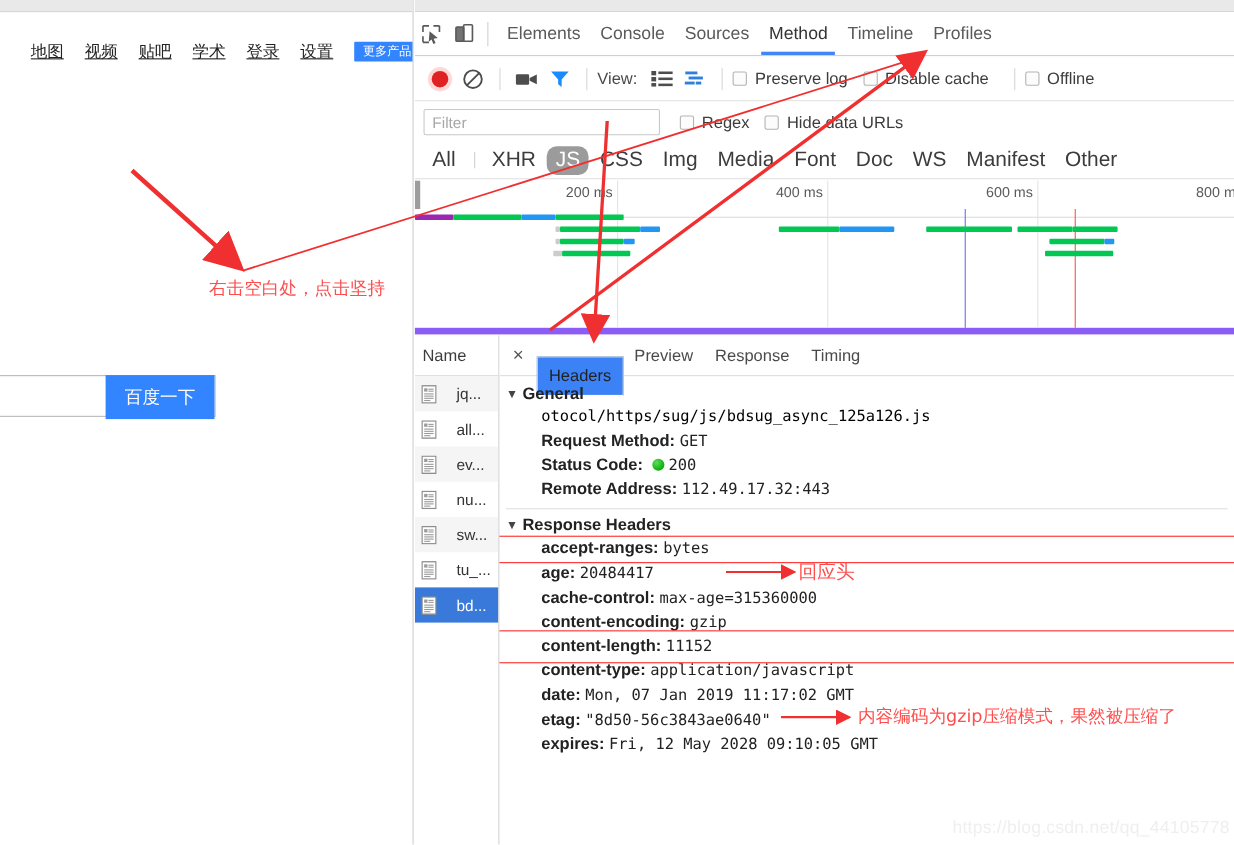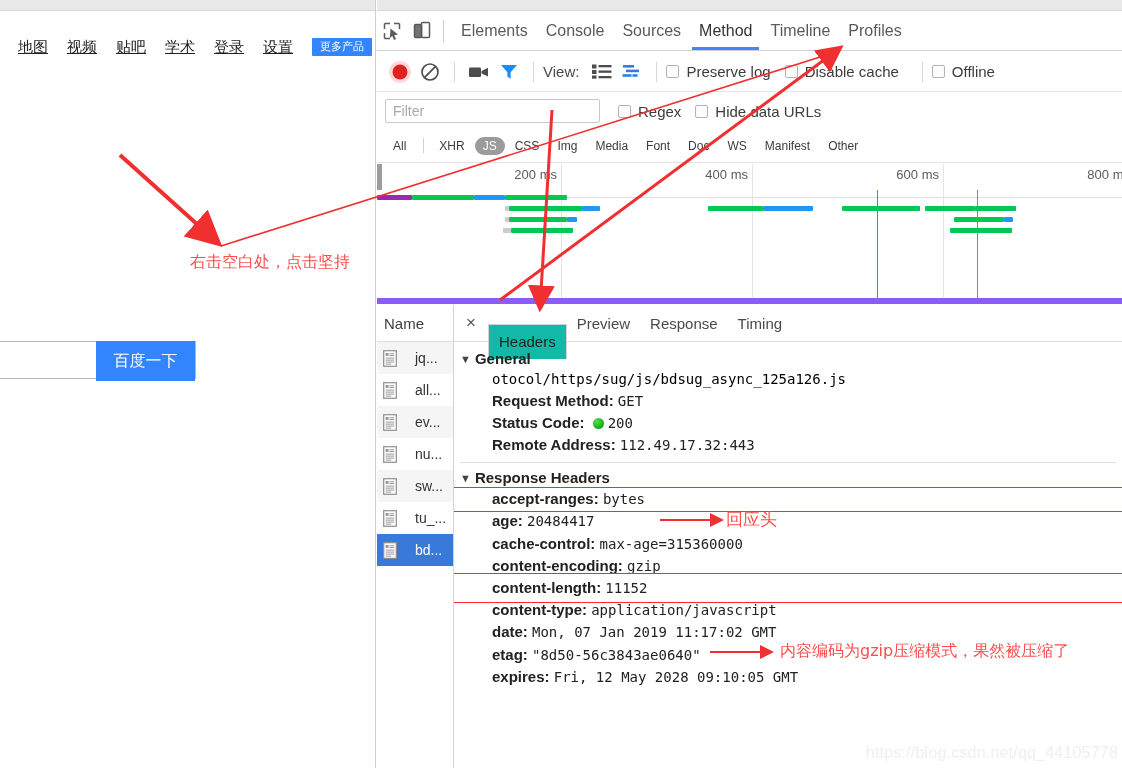--- a/index.html
+++ b/index.html
@@ -15,21 +15,21 @@
   #page-pane {
     position: absolute; left: 0; top: 0; width: 376px; height: 768px;
     background: #ffffff; border-right: 1px solid #cfcfcf; overflow: hidden;
   }
   #page-topbar {
     position: absolute; left: 0; top: 0; width: 376px; height: 11px;
     background: #e9e9e9; border-bottom: 1px solid #d6d6d6;
   }
   #baidu-navlinks {
     position: absolute; left: 0; top: 34px; width: 376px; height: 26px;
-    display: flex; align-items: center; gap: 19px; padding-left: 18px;
+    display: flex; align-items: center; gap: 19px; padding-left: 28px;
     font-size: 15px;
   }
   #baidu-navlinks a {
     color: #222; text-decoration: underline; white-space: nowrap;
     font-family: "DejaVu Sans", "Liberation Sans", sans-serif;
   }
   #baidu-navlinks .more {
     background: #3385ff; color: #fff; text-decoration: none;
     padding: 3px 8px 4px 8px; font-size: 11px; line-height: 1;
     border-radius: 1px; display: inline-block;
@@ -111,21 +111,21 @@
   }
   #filter-input::placeholder { color: #a8a8a8; }
 
   
   #dt-typerow {
     position: absolute; left: 0; top: 129px; width: 745px; height: 34px;
     display: flex; align-items: center; padding-left: 8px;
     border-bottom: 1px solid #e2e2e2;
   }
   .type-chip {
-    font-size: 12px; color: #3c3c3c; padding: 2px 8px; border-radius: 9px;
+    font-size: 19px; color: #3c3c3c; padding: 2px 8px; border-radius: 9px;
     cursor: pointer; white-space: nowrap; margin-right: 2px;
   }
   .type-chip.selected { background: #9b9b9b; color: #fff; }
   .type-sep { width: 1px; height: 15px; background: #d0d0d0; margin: 0 7px; flex:0 0 auto;}
 
   
   #dt-overview {
     position: absolute; left: 0; top: 164px; width: 745px; height: 140px;
     border-bottom: 6px solid #8b5cf6; overflow: hidden; background: #fff;
   }
@@ -171,21 +171,21 @@
   }
   #close-x {
     width: 22px; height: 22px; display: flex; align-items: center; justify-content: center;
     color: #555; font-size: 17px; cursor: pointer; margin-right: 6px;
   }
   .d-tab {
     font-size: 15px; color: #4a4a4a; padding: 0 10px; height: 36px;
     display: flex; align-items: center; cursor: pointer; white-space: nowrap;
   }
   .d-tab.active {
-    background: #14b8a6; border: 1px solid #d2d2d2; border-bottom: 1px solid #fff;
+    background: #3b82f6; border: 1px solid #d2d2d2; border-bottom: 1px solid #fff;
     margin-bottom: -1px; color: #222; margin-top: 36px;
   }
   #headers-body {
     position: absolute; left: 0; top: 37px; right: 0; bottom: 0;
     overflow: hidden; padding: 6px 0 0 0;
   }
   .sec-title {
     font-size: 15px; font-weight: bold; color: #222; padding: 2px 0 2px 6px;
     display: flex; align-items: center; gap: 4px;
   }

